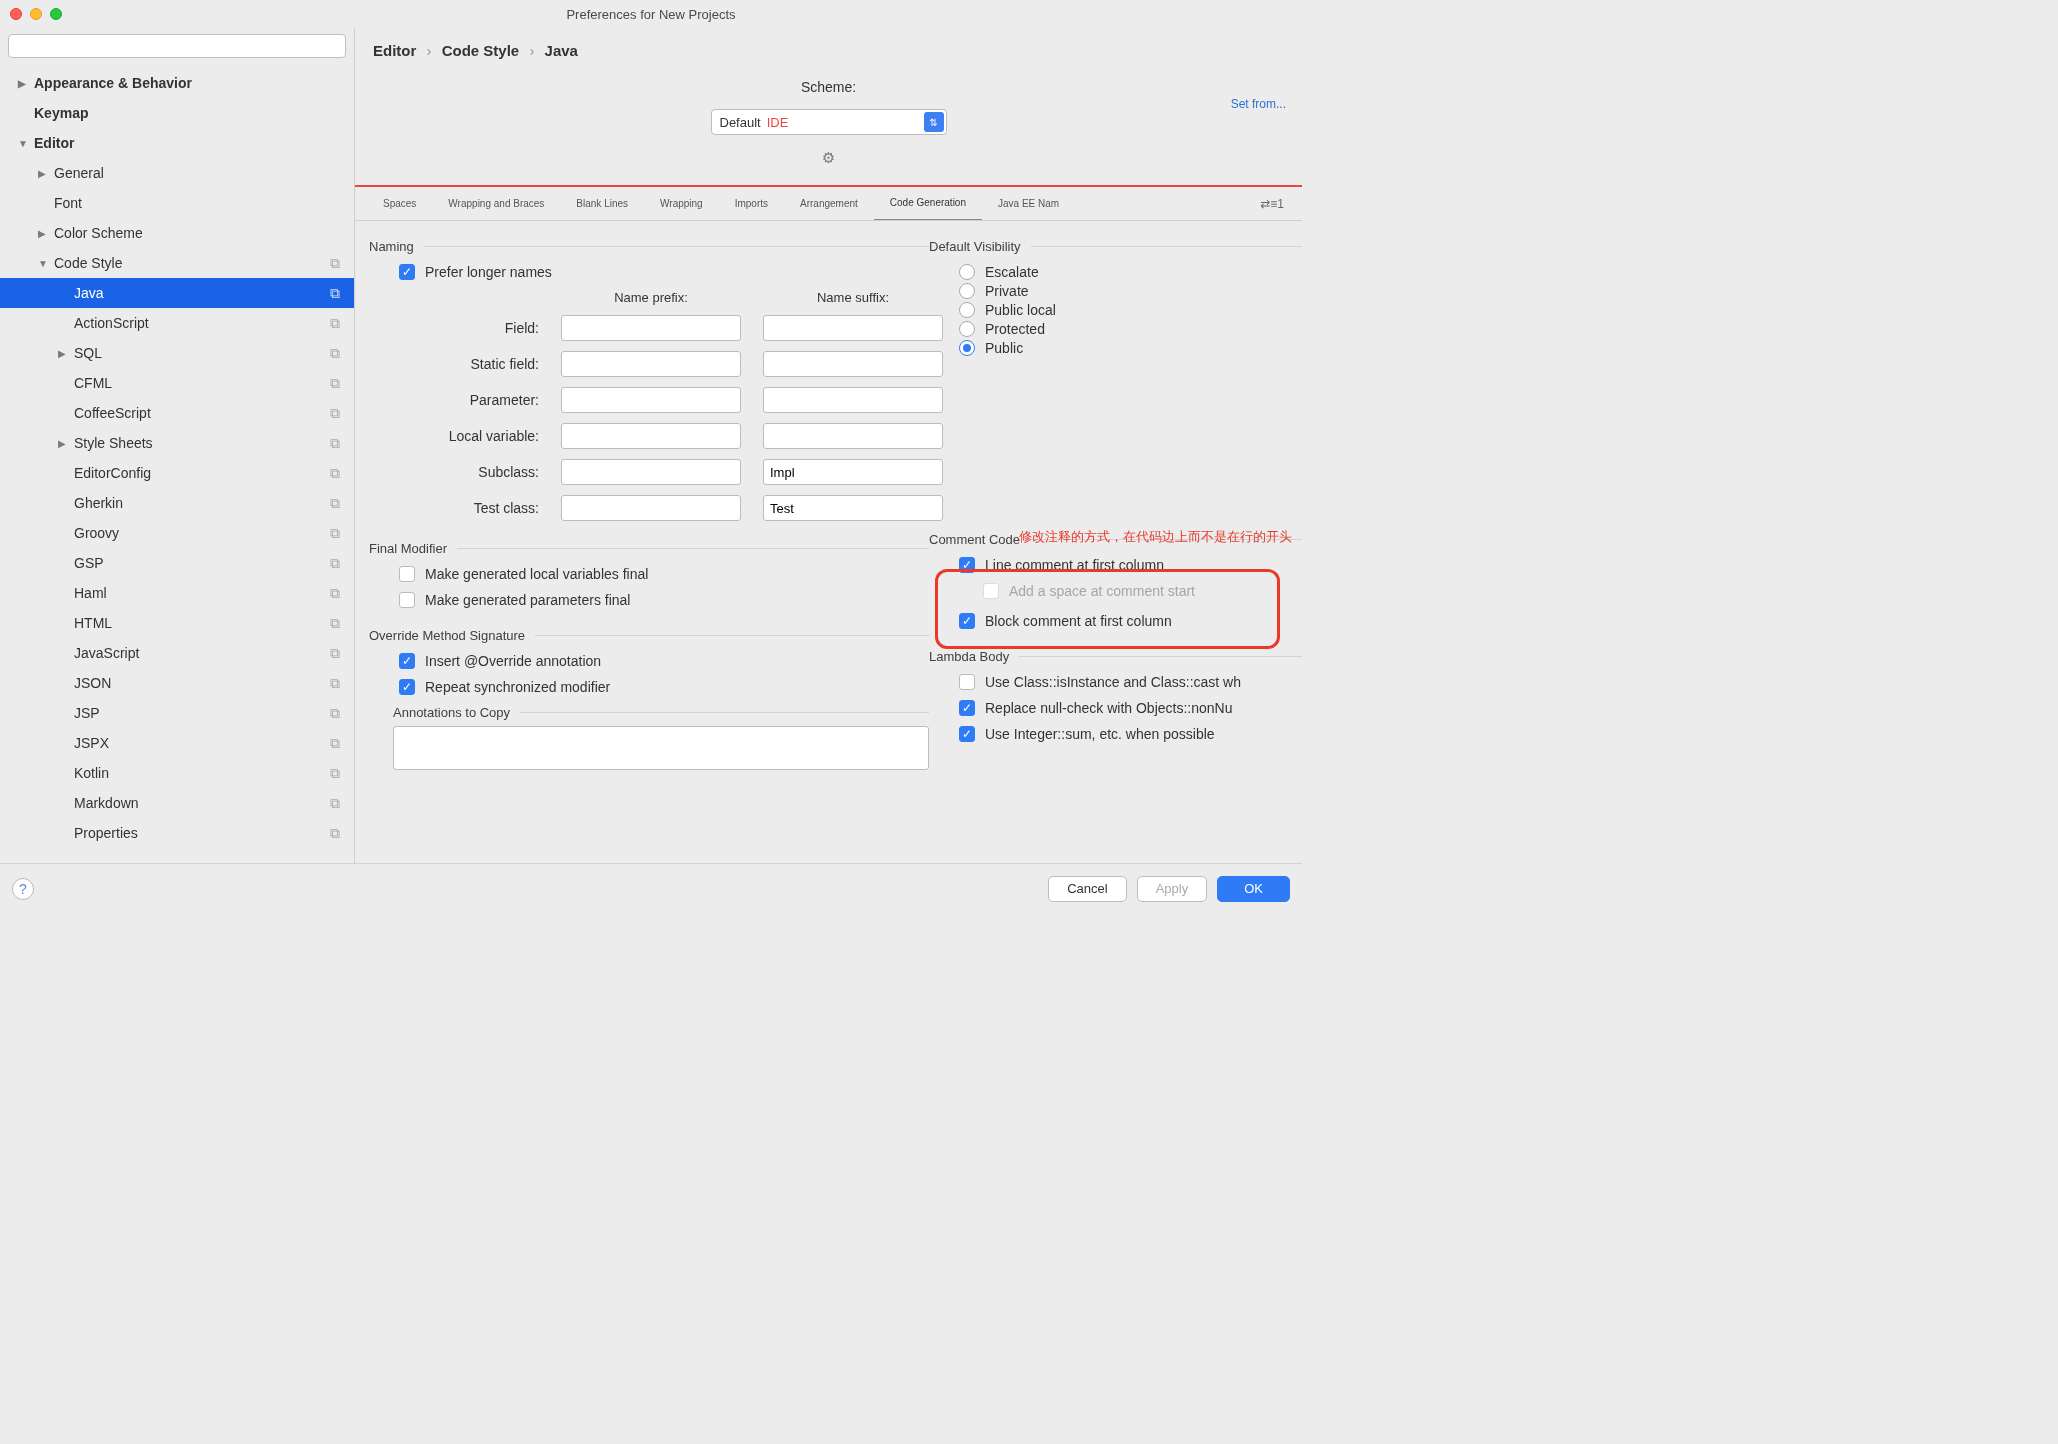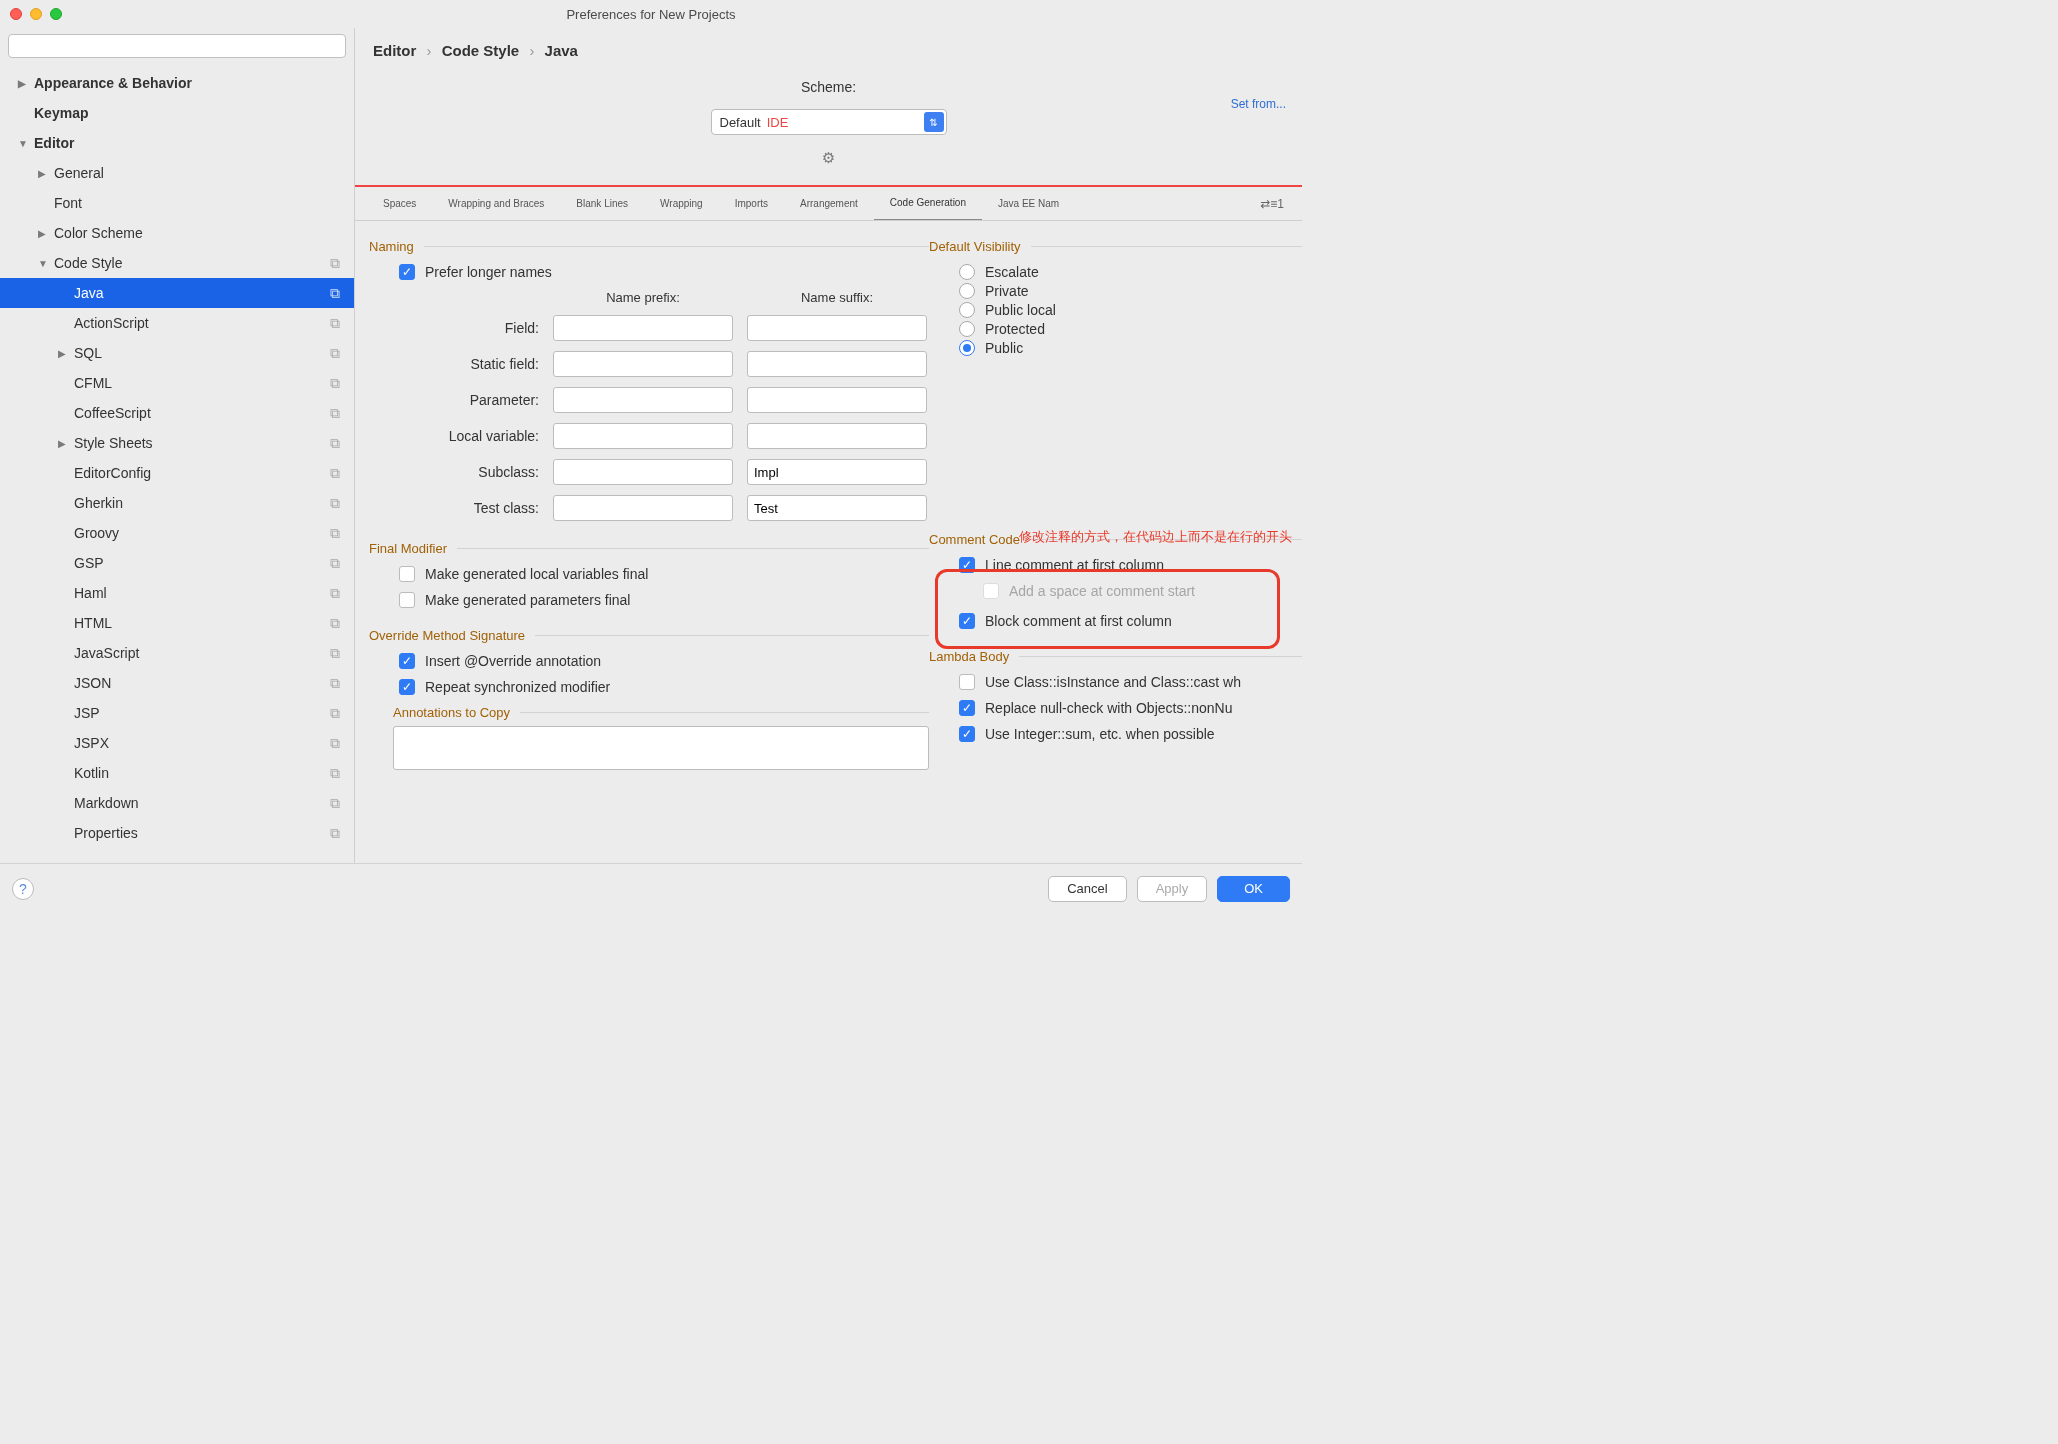--- a/index.html
+++ b/index.html
@@ -37,27 +37,27 @@
 .scheme-caret { position: absolute; right: 2px; top: 2px; width: 20px; height: 20px; background: #3e7ff2; border-radius: 3px; display: flex; align-items: center; justify-content: center; color: #fff; font-size: 10px; }
 .gear { font-size: 15px; color: #7a7a7a; }
 .setfrom { position: absolute; right: 16px; top: 26px; color: #2f6fd1; font-size: 12px; }
 .tabs { display: flex; border-bottom: 1px solid #cfcfcf; padding: 0 12px; align-items: center; height: 34px; gap: 0; overflow: hidden;}
 .tab { padding: 0 16px; height: 34px; display: flex; align-items: center; font-size: 10px; color: #555; white-space: nowrap; }
 .tab.active { border-bottom: 2px solid #888; color: #333; }
 .tabs .expand { margin-left: auto; font-size: 12px; color: #666; padding-right: 6px;}
 .content { flex: 1; overflow: hidden; display: flex; padding: 10px 0 0 14px; gap: 0; position: relative; }
 .left-col { width: 560px; }
 .right-col { flex: 1; min-width: 0; }
-.section-header { display: flex; align-items: center; gap: 10px; margin: 8px 0 10px; font-size: 13px; color: #a16207; }
+.section-header { display: flex; align-items: center; gap: 10px; margin: 8px 0 10px; font-size: 13px; color: #404040; }
 .section-header .line { flex: 1; height: 1px; background: #d3d3d3; }
 .check-row { display: flex; align-items: center; gap: 10px; margin: 4px 0 10px 30px; font-size: 14px; }
 .chk { width: 16px; height: 16px; border: 1px solid #bbb; border-radius: 3px; background: #fff; display: inline-flex; align-items: center; justify-content: center; flex-shrink: 0;}
 .chk.checked { background: #2f7bf6; border-color: #2f7bf6; color: #fff; }
 .chk.checked::after { content: "✓"; font-size: 12px; line-height: 1; }
-.naming-grid { display: grid; grid-template-columns: 150px 180px 180px; gap: 10px 14px; margin-left: 20px; align-items: center; }
+.naming-grid { display: grid; grid-template-columns: 150px 180px 180px; gap: 10px 22px; margin-left: 20px; align-items: center; }
 .naming-grid .hdr { font-size: 13px; text-align: center; }
 .naming-grid .lbl { text-align: right; font-size: 14px; }
 .naming-grid input { height: 26px; border: 1px solid #bcbcbc; border-radius: 3px; padding: 0 6px; font-size: 13px; background: #fff; width: 100%; }
 .radio-row { display: flex; align-items: center; gap: 10px; margin: 3px 0 3px 30px; font-size: 14px; }
 .rad { width: 16px; height: 16px; border: 1px solid #aaa; border-radius: 50%; background: #fff; display: inline-flex; align-items: center; justify-content: center; flex-shrink: 0;}
 .rad.checked { border-color: #2f7bf6; }
 .rad.checked::after { content: ""; width: 8px; height: 8px; border-radius: 50%; background: #2f7bf6; }
 .annotation-red { color: #e83a2b; font-size: 13px; position: absolute; }
 .red-box { position: absolute; border: 3px solid #e83a2b; border-radius: 12px; }
 .footer { height: 50px; border-top: 1px solid #d3d3d3; display: flex; align-items: center; padding: 0 12px; gap: 10px; background: #ececec;}

